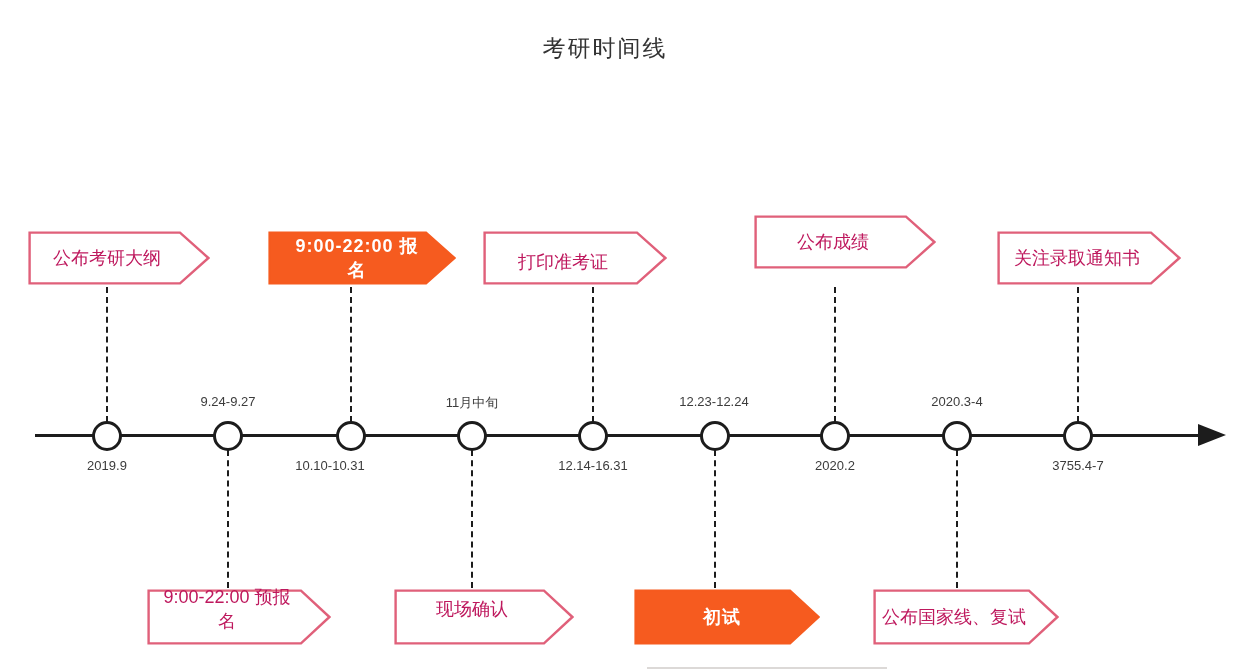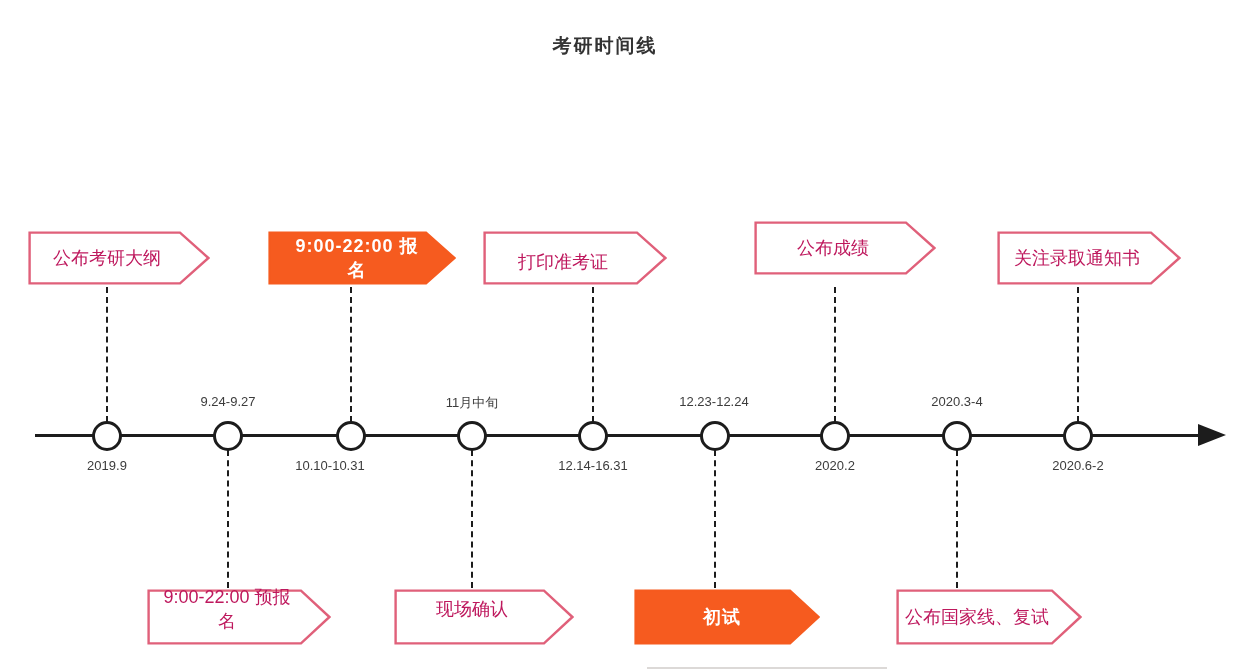--- a/index.html
+++ b/index.html
@@ -2,21 +2,21 @@
 <html><head>
 <meta charset="utf-8">
 <style>
   html,body{margin:0;padding:0;background:#fff;}
   #stage{
     position:relative;width:1242px;height:672px;background:#fff;overflow:hidden;
     font-family:"Liberation Sans","DejaVu Sans",sans-serif;color:#3a3a3a;
   }
   .page-title{
     position:absolute;top:33px;left:0;width:1210px;text-align:center;
-    font-size:19px;font-weight:700;letter-spacing:2px;color:#333;
+    font-size:23px;font-weight:400;letter-spacing:2px;color:#333;
   }
   
   .axis-line{position:absolute;left:35px;top:434px;width:1170px;height:3px;background:#1c1c1c;z-index:1;}
   .axis-arrowhead{
     position:absolute;left:1198px;top:424px;width:0;height:0;z-index:1;
     border-left:28px solid #1c1c1c;border-top:11px solid transparent;border-bottom:11px solid transparent;
   }
   .node{
     position:absolute;top:421px;width:24px;height:24px;border-radius:50%;
     background:#fff;border:3px solid #1c1c1c;box-sizing:content-box;z-index:3;
@@ -72,41 +72,41 @@
 
   <div class="date-label" style="left:228px;top:394px">9.24-9.27</div>
   <div class="date-label" style="left:472px;top:394px">11月中旬</div>
   <div class="date-label" style="left:714px;top:394px">12.23-12.24</div>
   <div class="date-label" style="left:957px;top:394px">2020.3-4</div>
 
   <div class="date-label" style="left:107px;top:458px">2019.9</div>
   <div class="date-label" style="left:330px;top:458px">10.10-10.31</div>
   <div class="date-label" style="left:593px;top:458px">12.14-16.31</div>
   <div class="date-label" style="left:835px;top:458px">2020.2</div>
-  <div class="date-label" style="left:1078px;top:458px">2020.6-2</div>
+  <div class="date-label" style="left:1078px;top:458px">3755.4-7</div>
 
   <div class="banner outline" style="left:28px;top:231px;width:182px;height:54px">
       <svg width="182" height="54" class="banner-shape">
         <polygon points="1.6,1.6 152,1.6 180.4,27 152,52.4 1.6,52.4" fill="#ffffff" stroke="#E0607A" stroke-width="2.4" stroke-linejoin="miter"></polygon>
       </svg>
     <span class="banner-label">公布考研大纲</span>
   </div>
   <div class="banner filled" style="left:268px;top:231px;width:188px;height:54px">
       <svg width="188" height="54" class="banner-shape">
         <polygon points="1.6,1.6 158,1.6 186.4,27 158,52.4 1.6,52.4" fill="#F65B1F" stroke="#F65B1F" stroke-width="2.4" stroke-linejoin="miter"></polygon>
       </svg>
     <span class="banner-label">9:00-22:00 报名</span>
   </div>
   <div class="banner outline" style="left:483px;top:231px;width:184px;height:62px">
       <svg width="184" height="54" class="banner-shape">
         <polygon points="1.6,1.6 154,1.6 182.4,27 154,52.4 1.6,52.4" fill="#ffffff" stroke="#E0607A" stroke-width="2.4" stroke-linejoin="miter"></polygon>
       </svg>
     <span class="banner-label">打印准考证</span>
   </div>
-  <div class="banner outline" style="left:754px;top:221px;width:182px;height:54px">
+  <div class="banner outline" style="left:754px;top:215px;width:182px;height:54px">
       <svg width="182" height="54" class="banner-shape">
         <polygon points="1.6,1.6 152,1.6 180.4,27 152,52.4 1.6,52.4" fill="#ffffff" stroke="#E0607A" stroke-width="2.4" stroke-linejoin="miter"></polygon>
       </svg>
     <span class="banner-label">公布成绩</span>
   </div>
   <div class="banner outline" style="left:997px;top:231px;width:184px;height:54px">
       <svg width="184" height="54" class="banner-shape">
         <polygon points="1.6,1.6 154,1.6 182.4,27 154,52.4 1.6,52.4" fill="#ffffff" stroke="#E0607A" stroke-width="2.4" stroke-linejoin="miter"></polygon>
       </svg>
     <span class="banner-label">关注录取通知书</span>
@@ -123,21 +123,21 @@
         <polygon points="1.6,1.6 150,1.6 178.4,28 150,54.4 1.6,54.4" fill="#ffffff" stroke="#E0607A" stroke-width="2.4" stroke-linejoin="miter"></polygon>
       </svg>
     <span class="banner-label">现场确认</span>
   </div>
   <div class="banner filled" style="left:634px;top:589px;width:186px;height:56px">
       <svg width="186" height="56" class="banner-shape">
         <polygon points="1.6,1.6 156,1.6 184.4,28 156,54.4 1.6,54.4" fill="#F65B1F" stroke="#F65B1F" stroke-width="2.4" stroke-linejoin="miter"></polygon>
       </svg>
     <span class="banner-label">初试</span>
   </div>
-  <div class="banner outline" style="left:896px;top:589px;width:186px;height:56px">
+  <div class="banner outline" style="left:873px;top:589px;width:186px;height:56px">
       <svg width="186" height="56" class="banner-shape">
         <polygon points="1.6,1.6 156,1.6 184.4,28 156,54.4 1.6,54.4" fill="#ffffff" stroke="#E0607A" stroke-width="2.4" stroke-linejoin="miter"></polygon>
       </svg>
     <span class="banner-label">公布国家线、复试</span>
   </div>
 
   <div class="artifact-line"></div>
 </div>
 
 </body></html>

